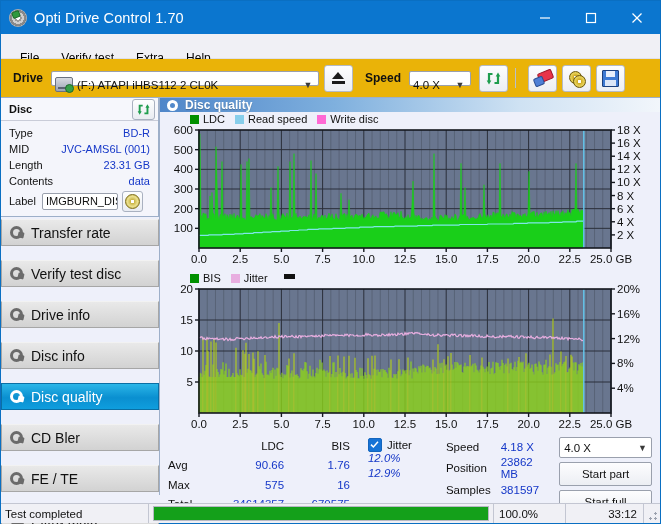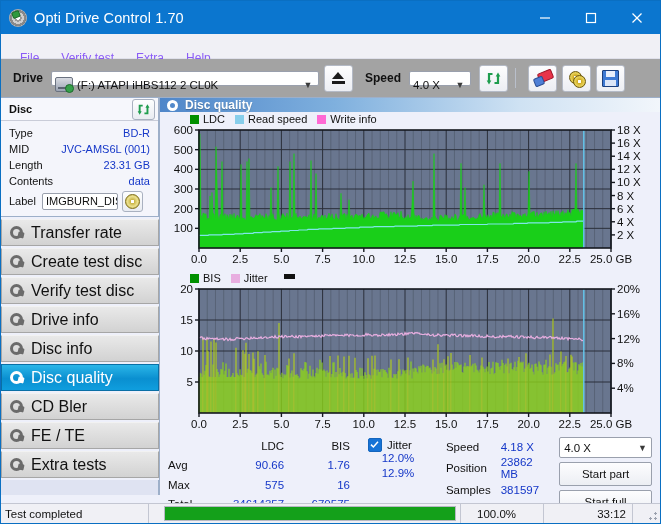--- a/index.html
+++ b/index.html
@@ -37,25 +37,25 @@
   .title-text{color:#fff;font-size:14.5px;letter-spacing:.1px;}
   .win-btns{position:absolute;right:0;top:0;height:33px;display:flex;}
   .win-btn{width:46px;height:33px;display:flex;align-items:center;justify-content:center;color:#fff;font-size:13px;}
   .win-btn svg{display:block;}
   
   .menubar{
     height:24px;background:#f0f0f5;display:flex;align-items:center;
     padding-left:8px;border-bottom:1px solid #dfe0ea;
   }
   .menu-item{
-    padding:3px 11px;font-size:12px;color:#8b5cf6;margin-top:24px;
+    padding:3px 11px;font-size:12px;color:#000000;margin-top:24px;
   }
   
   .toolbar{
-    height:38px;background:#a3a3a3;display:flex;align-items:center;
+    height:38px;background:#eab308;display:flex;align-items:center;
     padding:0 6px;border-bottom:1px solid #9dafc9;position:relative;
   }
   .tb-label{font-size:12px;font-weight:bold;color:#111;margin:0 8px 0 6px;}
   .combo{
     height:14px;background:#fff;border:1px solid #9aa0ad;border-radius:2px;
     display:flex;align-items:center;font-size:11.5px;color:#111;
     padding:13px 2px 0 3px;box-sizing:border-box;position:relative;
   }
   .combo .caret{
     margin-left:auto;width:16px;text-align:center;color:#3a3a3a;font-size:9px;
@@ -119,22 +119,22 @@
   .label-disc{
     margin-left:4px;width:19px;height:19px;border:1px solid #a9b1c0;border-radius:3px;
     background:linear-gradient(#fdfefe,#e9ecf2);display:flex;align-items:center;justify-content:center;
   }
   .mini-cd{width:13px;height:13px;border-radius:50%;background:radial-gradient(circle,#ffffff 17%,#cbb648 21%,#ebe08d 55%,#b6a234 100%);border:1px solid #7d6c16;}
   .navlist{margin-top:2px;}
   .nav-btn{
     height:27px;display:flex;align-items:center;padding-left:6px;
     background:linear-gradient(#e9e9e9,#d2d2d2);
     border:1px solid #a6a6a6;border-top:1px solid #f2f2f2;
-    box-sizing:border-box;font-size:16px;color:#111;
-    margin-bottom:2px;
+    box-sizing:border-box;font-size:14px;color:#111;
+    margin-bottom:14px;
   }
   .nav-btn.active{
     background:linear-gradient(#2bb6e8,#0a8fd0 55%,#0f9ede);
     color:#fff;border-color:#0a6fa5;
   }
   .nav-ico{width:16px;height:15px;margin-right:7px;flex:none;display:flex;align-items:center;justify-content:center;}
   .nav-ico .ring{
     width:13px;height:13px;border-radius:50%;
     border:3px solid #6b6b6b;box-sizing:border-box;position:relative;
   }
@@ -171,41 +171,41 @@
   .stat-tbl td.k{color:#111;text-align:left;padding-right:6px;width:46px;}
   .stat-tbl td.n{color:#1537c8;text-align:right;width:72px;}
   .stat-tbl td.h{color:#111;text-align:right;width:72px;}
   .jit-col{margin-left:18px;}
   .jit-head{display:flex;align-items:center;gap:5px;height:15px;}
   .cbx{
     width:12px;height:12px;background:#1673d6;border:1px solid #1465bd;border-radius:2px;
     display:flex;align-items:center;justify-content:center;
   }
   .cbx svg{display:block;}
-  .jit-val{color:#1537c8;text-align:center;height:15px;width:60px;}
+  .jit-val{color:#1537c8;text-align:left;height:15px;width:60px;font-style:italic;}
   .spd-col{margin-left:16px;}
   .spd-tbl td{font-size:11.5px;height:15px;padding:0;}
   .spd-tbl td.k{color:#111;padding-right:8px;}
   .spd-tbl td.v{color:#1537c8;}
   .btn-col{margin-left:12px;display:flex;flex-direction:column;gap:4px;width:100px;}
   .btn-col .combo2{
     height:21px;background:#fff;border:1px solid #9aa0ad;border-radius:2px;
     display:flex;align-items:center;padding-left:4px;font-size:11.5px;color:#111;box-sizing:border-box;
   }
   .btn-col .combo2 .caret{margin-left:auto;width:17px;text-align:center;font-size:9px;color:#3a3a3a;}
   .act-btn{
     height:22px;border:1px solid #9aa0ad;border-radius:2px;
     background:linear-gradient(#fdfdfe,#eceef3);
     display:flex;align-items:center;justify-content:center;font-size:11.5px;color:#111;
   }
   
   .statusbar{
     position:absolute;left:0;right:0;bottom:0;height:19px;
     background:#f0f0f5;border-top:1px solid #c3c6d2;display:flex;align-items:center;
-    font-size:11.5px;color:#111;gap:11px;
+    font-size:11.5px;color:#111;
   }
   .sb-cell{height:19px;display:flex;align-items:center;box-sizing:border-box;}
   .sb-text{width:148px;padding-left:4px;border-right:1px solid #c3c6d2;}
   .sb-prog{flex:1;padding:2px 4px;display:flex;align-items:center;border-right:1px solid #c3c6d2;}
   .prog-track{flex:1;height:13px;background:#fff;border:1px solid #b6b9c4;position:relative;overflow:hidden;}
   .prog-fill{position:absolute;left:0;top:0;bottom:0;width:100%;background:#14a01a;}
   .sb-pct{width:72px;padding-left:5px;border-right:1px solid #c3c6d2;}
   .sb-time{width:78px;justify-content:flex-end;padding-right:6px;border-right:1px solid #c3c6d2;}
   .sb-grip{width:16px;position:relative;}
   .sb-grip:after{
@@ -341,26 +341,20 @@
         <div class="nav-btn">
           <span class="nav-ico">
               <span class="ring"></span>
             </span>
           <span>Transfer rate</span>
         </div>
         <div class="nav-btn">
           <span class="nav-ico">
               <span class="ring"></span>
             </span>
-          <span>Create test disc</span>
-        </div>
-        <div class="nav-btn">
-          <span class="nav-ico">
-              <span class="ring"></span>
-            </span>
           <span>Verify test disc</span>
         </div>
         <div class="nav-btn">
           <span class="nav-ico">
               <span class="ring"></span>
             </span>
           <span>Drive info</span>
         </div>
         <div class="nav-btn">
           <span class="nav-ico">
@@ -407,21 +401,21 @@
       </div>
 
       <div class="charts">
 
         <div class="legend">
           <span class="sw" style="background:#009000"></span>
           <span class="lt">LDC</span>
           <span class="sw" style="background:#87ceeb"></span>
           <span class="lt">Read speed</span>
           <span class="sw" style="background:#ff69d4"></span>
-          <span class="lt">Write info</span>
+          <span class="lt">Write disc</span>
         </div>
 
         <div class="chart-wrap">
           <svg id="svg-top" width="487" height="142" viewBox="0 0 487 142">
               <rect x="33" y="4" width="412" height="118" fill="#69768f"></rect>
               <line x1="33" y1="4" x2="33" y2="122" stroke="#2b2f3a" stroke-width="1"></line>
               <line x1="41.24" y1="4" x2="41.24" y2="122" stroke="#586377" stroke-width="1"></line>
               <line x1="49.480000000000004" y1="4" x2="49.480000000000004" y2="122" stroke="#586377" stroke-width="1"></line>
               <line x1="57.72" y1="4" x2="57.72" y2="122" stroke="#586377" stroke-width="1"></line>
               <line x1="65.96000000000001" y1="4" x2="65.96000000000001" y2="122" stroke="#586377" stroke-width="1"></line>

